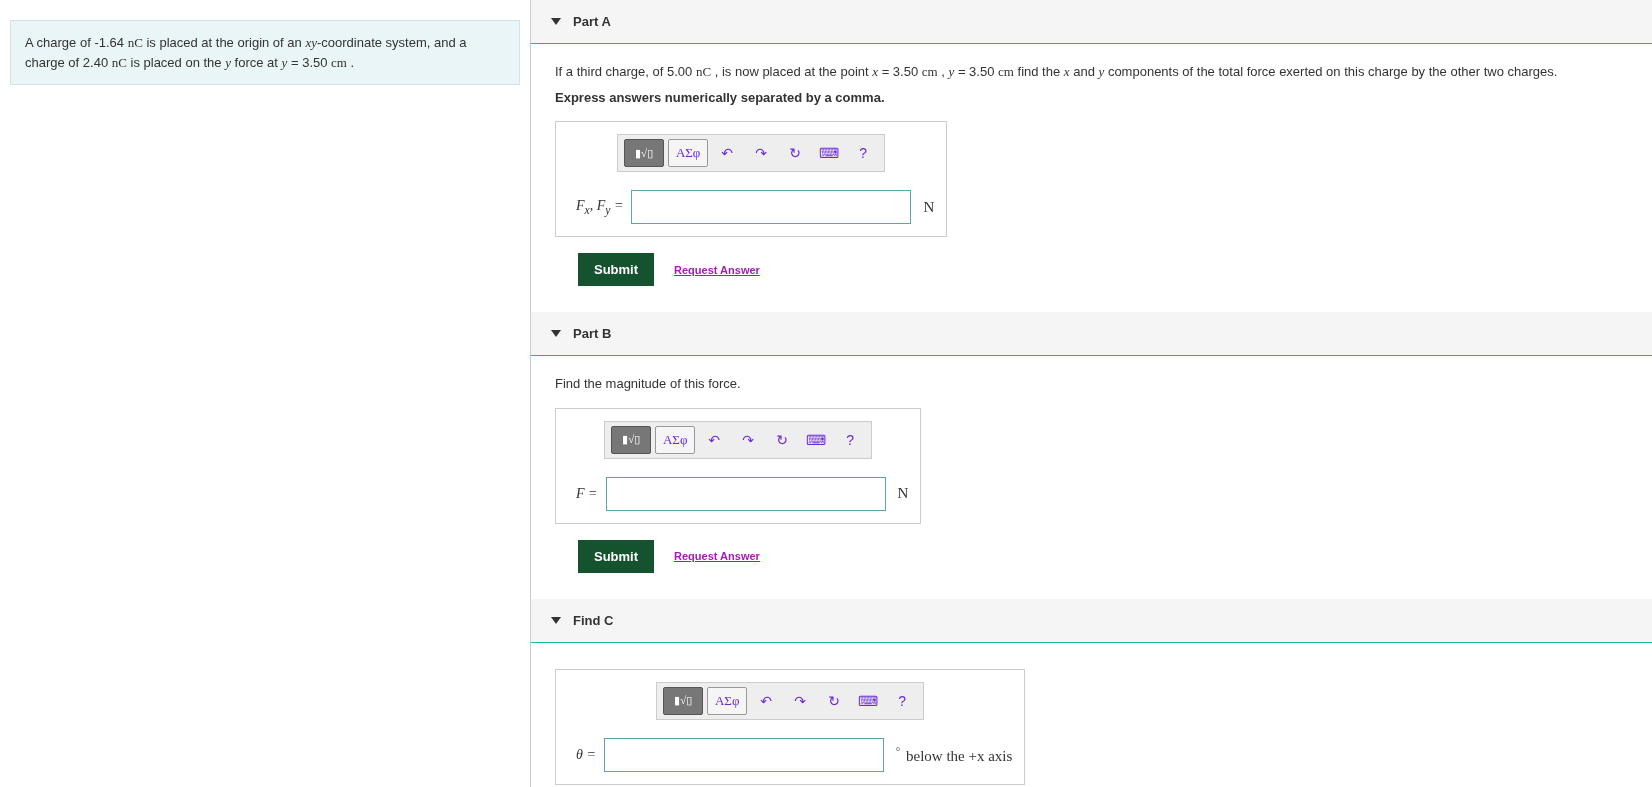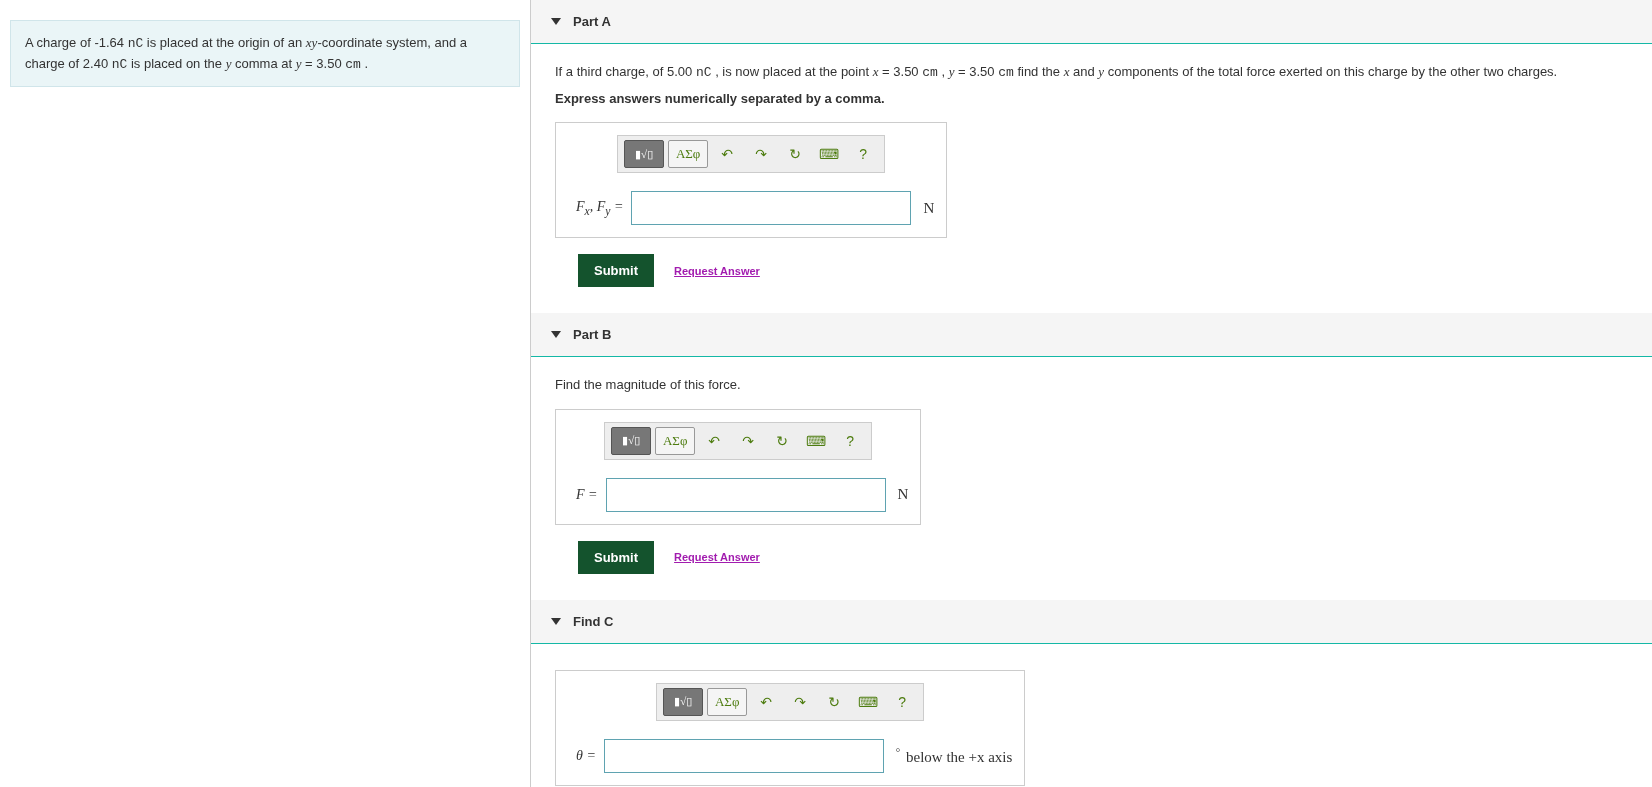--- a/index.html
+++ b/index.html
@@ -88,21 +88,21 @@
 .tool-btn {
   width: 30px;
   height: 28px;
   display: inline-flex;
   align-items: center;
   justify-content: center;
   margin: 0 2px;
   cursor: pointer;
   border-radius: 2px;
   font-size: 14px;
-  color: #4d7c0f;
+  color: #6d28d9;
 }
 .tool-fmt {
   background: #777;
   color: #fff;
   border: 1px solid #555;
   font-family: Georgia, serif;
   font-size: 11px;
   height: 26px;
   padding: 0 4px;
 }
@@ -157,30 +157,30 @@
 }
 .request-link {
   color: #a21caf;
   text-decoration: underline;
   font-size: 11px;
   margin-left: 20px;
   cursor: pointer;
   font-weight: bold;
 }
 
-.nc { font-family: Liberation Mono, monospace; }
+.nc { font-family: Liberation Serif, serif; }
 .deg-note { font-size: 11px; vertical-align: super; margin-right: 2px;}
 </style>
 </head>
 <body>
 
 <div class="page">
   <div class="left-col">
     <div class="problem-box">
-      <span>A charge of -1.64 </span><span class="nc">nC</span><span> is placed at the origin of an </span><span class="math">xy</span><span>-coordinate system, and a charge of 2.40 </span><span class="nc">nC</span><span> is placed on the </span><span class="math">y</span><span> comma at </span><span class="math">y</span><span> = 3.50 </span><span class="nc">cm</span><span> .</span>
+      <span>A charge of -1.64 </span><span class="nc">nC</span><span> is placed at the origin of an </span><span class="math">xy</span><span>-coordinate system, and a charge of 2.40 </span><span class="nc">nC</span><span> is placed on the </span><span class="math">y</span><span> force at </span><span class="math">y</span><span> = 3.50 </span><span class="nc">cm</span><span> .</span>
     </div>
   </div>
 
   <div class="right-col">
 
     <div class="part-header">
       <span class="caret"></span>
       <span class="label">Part A</span>
     </div>
     <div class="part-body">

